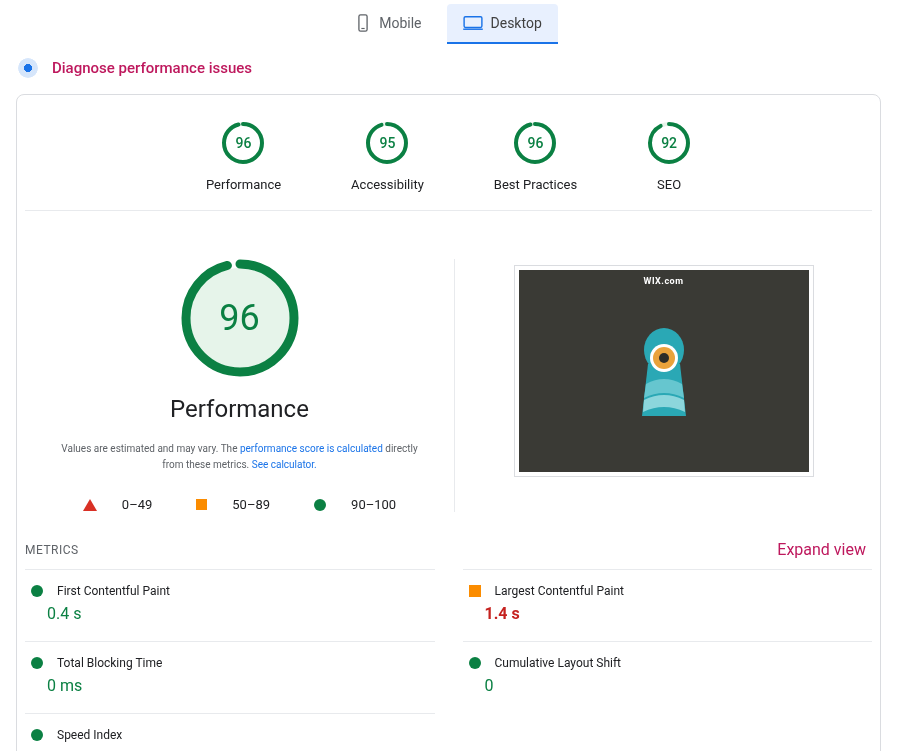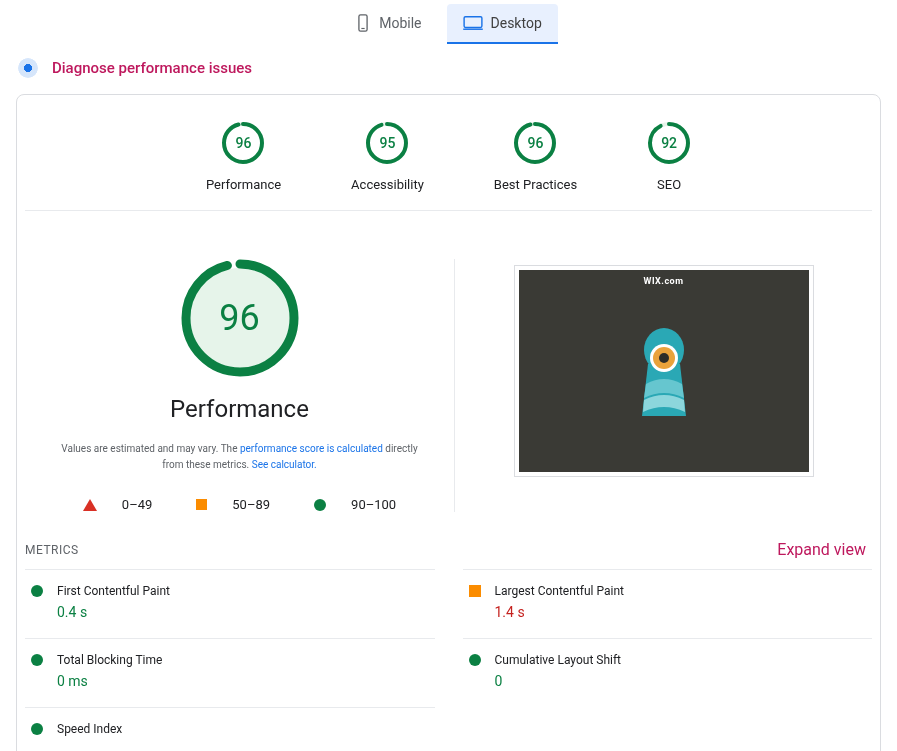--- a/index.html
+++ b/index.html
@@ -125,23 +125,23 @@
     padding: 0 8px;
   }
   .metric {
     border-top:1px solid #e8eaed;
     padding: 14px 6px 18px 6px;
   }
   .metric-head { display:flex; align-items:center; gap:14px; margin-bottom:6px; }
   .dot-g { width:12px;height:12px;border-radius:50%;background:#0b8043; flex-shrink:0; }
   .dot-o { width:12px;height:12px;background:#fb8c00; flex-shrink:0; }
   .metric-name { font-size:12px; color:#202124; }
-  .metric-val { font-size:14px; font-weight:400; margin-left:26px; }
+  .metric-val { font-size:16px; font-weight:400; margin-left:16px; }
   .val-green { color:#0b8043; }
-  .val-orange { color:#c5221f; }
+  .val-orange { color:#c5221f;font-weight:bold; }
 </style>
 </head>
 <body>
 
 <div class="tabs">
   <div class="tab">
     <span class="icon">
       <svg width="16" height="18" viewBox="0 0 16 22">
           <rect x="3" y="1" width="10" height="20" rx="2" fill="none" stroke="#5f6368" stroke-width="1.6"></rect>
           <rect x="6" y="17" width="4" height="1.4" fill="#5f6368"></rect>

